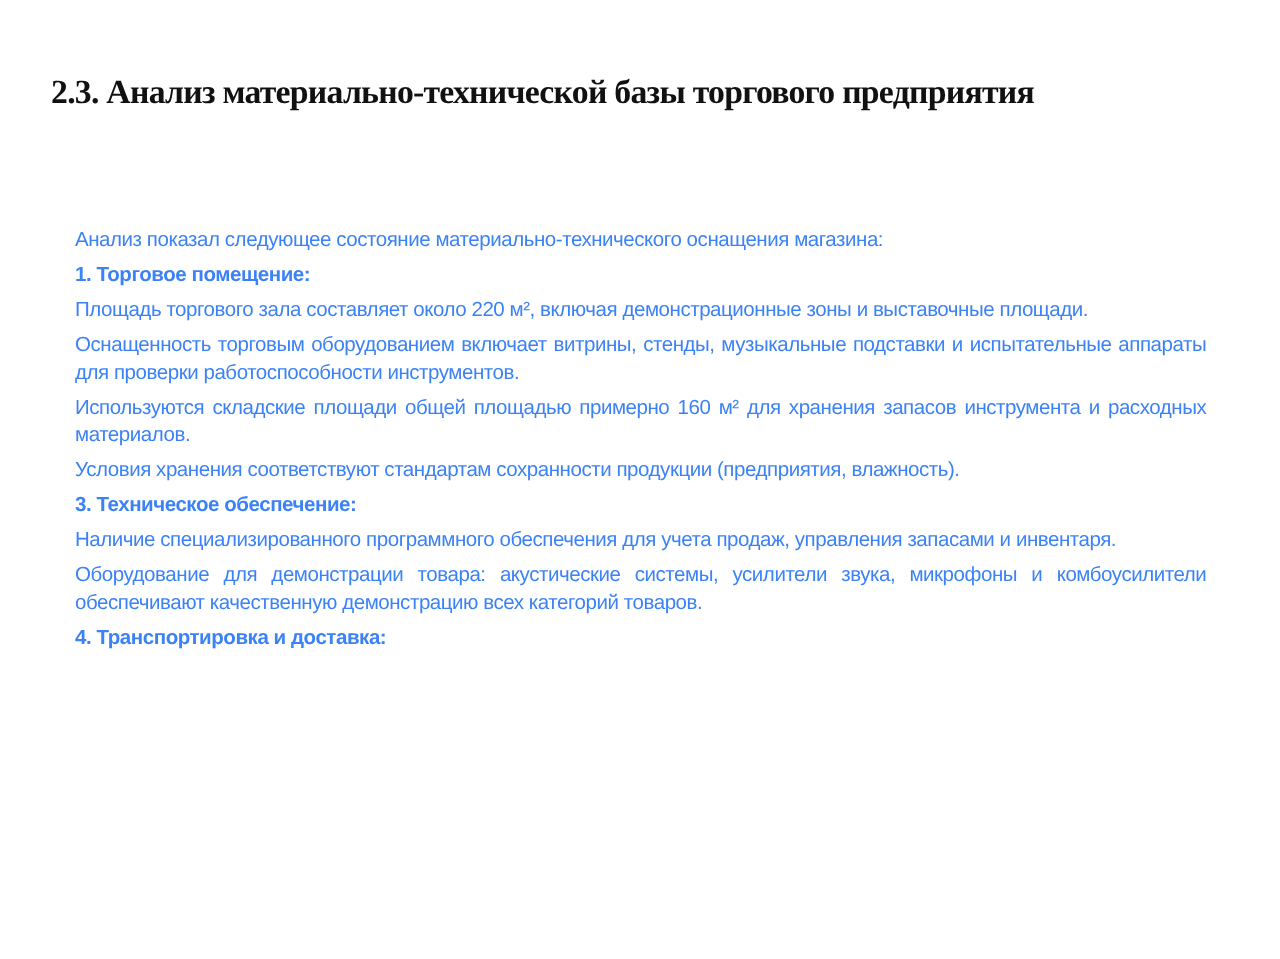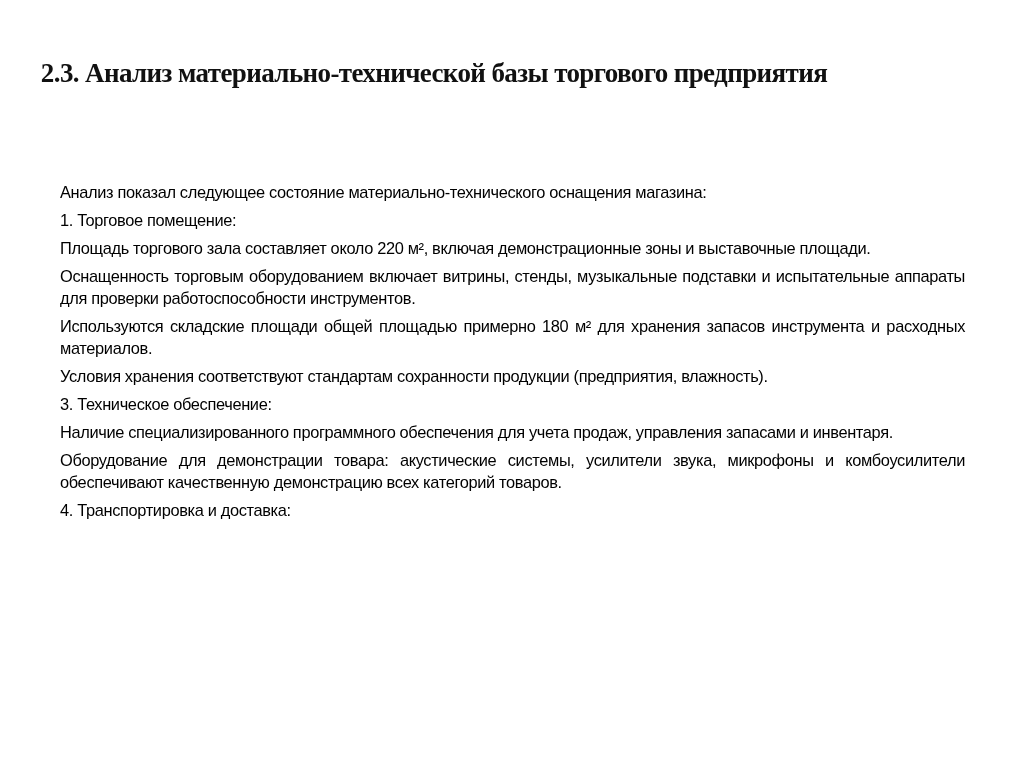--- a/index.html
+++ b/index.html
@@ -7,39 +7,39 @@
   .slide-title {
     position: absolute; left: 0; top: 58px; width: 868px;
     text-align: center;
     font-family: "Liberation Serif", serif;
     font-weight: bold; font-size: 27px; color: #111;
     letter-spacing: -0.6px;
   }
   .body {
     position: absolute; left: 60px; top: 181px; width: 905px;
     font-family: "Liberation Sans", sans-serif;
-    font-size: 16.4px; line-height: 22px; color: #000000;
+    font-size: 16.4px; line-height: 22px; color: #3b82f6;
     letter-spacing: -0.35px;
   }
   .p { margin: 0 0 6px 0; text-align: justify; }
-  .p.h { font-weight: normal; }
+  .p.h { font-weight: bold; }
 </style>
 </head>
 <body>
 
 <div class="slide-title">2.3. Анализ материально-технической базы торгового предприятия</div>
 
 <div class="body">
   <p class="p">Анализ показал следующее состояние материально-технического оснащения магазина:</p>
 
   <p class="p h">1. Торговое помещение:</p>
   <p class="p">Площадь торгового зала составляет около 220 м², включая демонстрационные зоны и выставочные площади.</p>
   <p class="p">Оснащенность торговым оборудованием включает витрины, стенды, музыкальные подставки и испытательные аппараты для проверки работоспособности инструментов.</p>
 
-  <p class="p">Используются складские площади общей площадью примерно 180 м² для хранения запасов инструмента и расходных материалов.</p>
+  <p class="p">Используются складские площади общей площадью примерно 160 м² для хранения запасов инструмента и расходных материалов.</p>
   <p class="p">Условия хранения соответствуют стандартам сохранности продукции (предприятия, влажность).</p>
 
   <p class="p h">3. Техническое обеспечение:</p>
   <p class="p">Наличие специализированного программного обеспечения для учета продаж, управления запасами и инвентаря.</p>
   <p class="p">Оборудование для демонстрации товара: акустические системы, усилители звука, микрофоны и комбоусилители обеспечивают качественную демонстрацию всех категорий товаров.</p>
 
   <p class="p h">4. Транспортировка и доставка:</p>
 </div>
 
 </body></html>

